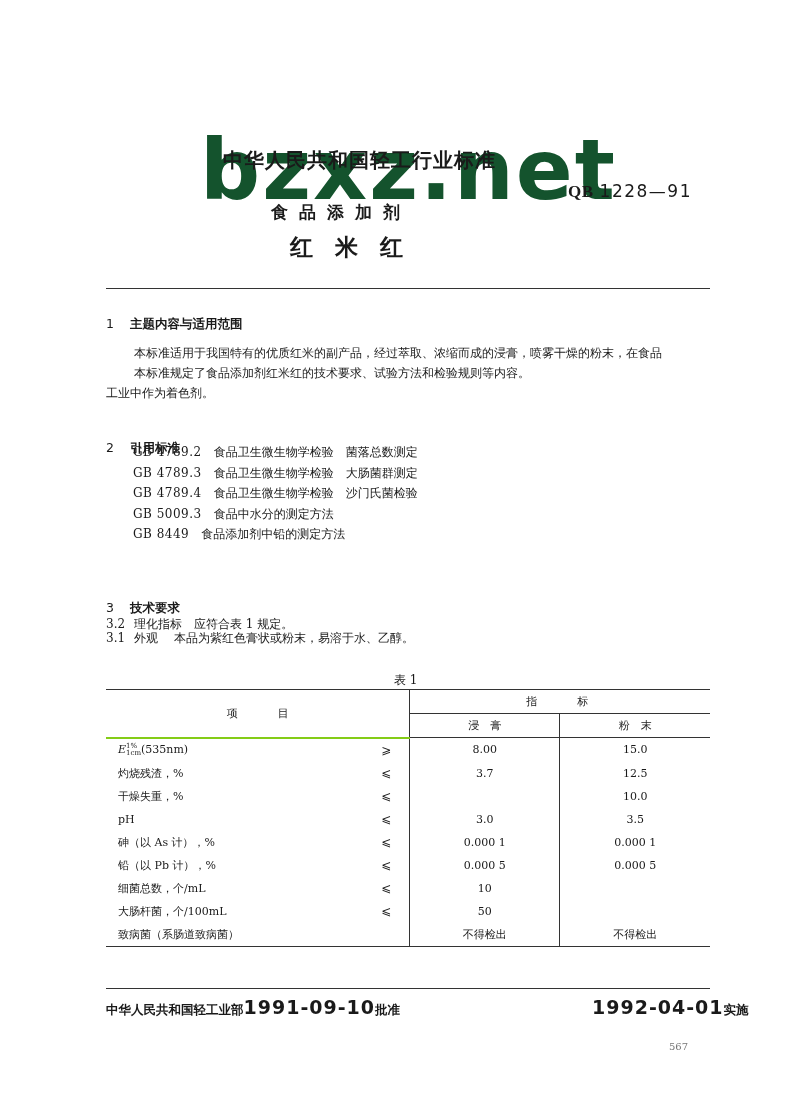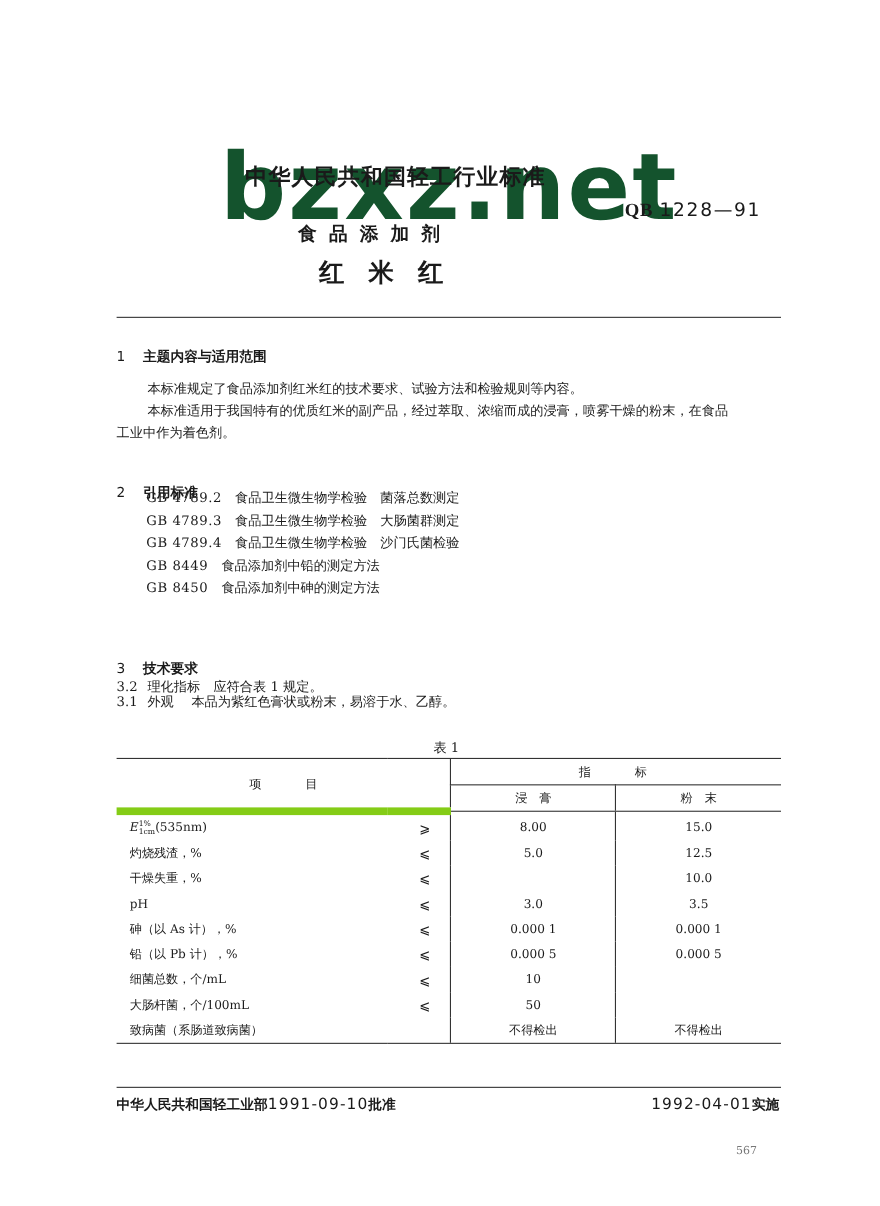--- a/index.html
+++ b/index.html
@@ -19,29 +19,29 @@
   .doc-cat { left: 271px; top: 201px; font-family: "DejaVu Sans", sans-serif; font-weight: bold; font-size: 17px; letter-spacing: 11px; }
   .doc-name { left: 290px; top: 232px; font-family: "DejaVu Sans", sans-serif; font-weight: bold; font-size: 23px; letter-spacing: 22px; }
   .rule { left: 106px; width: 604px; height: 1px; background: #333; }
   .sec-head { font-size: 12.5px; font-family: "DejaVu Sans", sans-serif; font-weight: bold; }
   .sec-head .n { font-weight: normal; display: inline-block; width: 24px; }
   .para { font-size: 12px; line-height: 20px; }
   .ref { font-size: 12px; line-height: 20.5px; }
   .ref .code { display: inline-block; margin-right: 12px; letter-spacing: 0.5px; }
   table.t1 { position: absolute; left: 106px; top: 689px; width: 604px; border-collapse: collapse; font-size: 11px; }
   table.t1 td { padding: 0; height: 23px; vertical-align: middle; }
-  .t1 .hdr-item { text-align: center; letter-spacing: 40px; font-size: 11px; border-bottom: 7px solid #84cc16; }
+  .t1 .hdr-item { text-align: center; letter-spacing: 40px; font-size: 11px; border-bottom: 2px solid #84cc16; }
   .t1 .vline { border-left: 1px solid #333; }
   .t1 .sym { text-align: right; padding-right: 18px; font-size: 12px; width: 40px; }
   .t1 .val { text-align: center; }
   .t1 .label { padding-left: 12px; }
   .t1 tr.top td { border-top: 1.5px solid #333; }
   .t1 tr.bottom td { border-bottom: 1.5px solid #333; }
   .footer-left { left: 106px; top: 996px; font-family: "DejaVu Sans", sans-serif; font-weight: bold; font-size: 12.5px; }
-  .footer-left .d, .footer-right .d { font-weight: normal; font-size: 14px; letter-spacing: 1px; }
+  .footer-left .d, .footer-right .d { font-weight: bold; font-size: 19px; letter-spacing: 1px; }
   .footer-right { left: 592px; top: 996px; font-family: "DejaVu Sans", sans-serif; font-weight: bold; font-size: 12.5px; }
   .page-num { left: 669px; top: 1041px; font-size: 10px; color: #777; }
 </style>
 </head>
 <body>
 
 <div class="abs watermark">bzxz.net</div>
 
 <div class="abs org-title">中华人民共和国轻工行业标准</div>
 <div class="abs std-code">
@@ -49,34 +49,34 @@
 </div>
 <div class="abs doc-cat">食品添加剂</div>
 <div class="abs doc-name">红米红</div>
 
 <div class="abs rule" style="top:288px;"></div>
 
 <div class="abs sec-head" style="left:106px; top:316px;">
   <span class="n">1</span><span>主题内容与适用范围</span>
 </div>
 <div class="abs para" style="left:106px; top:343px; width:604px;">
+  <div style="padding-left:28px;">本标准适用于我国特有的优质红米的副产品，经过萃取、浓缩而成的浸膏，喷雾干燥的粉末，在食品</div>
   <div style="padding-left:28px;">本标准规定了食品添加剂红米红的技术要求、试验方法和检验规则等内容。</div>
-  <div style="padding-left:28px;">本标准适用于我国特有的优质红米的副产品，经过萃取、浓缩而成的浸膏，喷雾干燥的粉末，在食品</div>
   <div>工业中作为着色剂。</div>
 </div>
 
 <div class="abs sec-head" style="left:106px; top:416px;margin-top:24px;">
   <span class="n">2</span><span>引用标准</span>
 </div>
 <div class="abs ref" style="left:133px; top:442px;">
   <div><span class="code">GB 4789.2</span><span>食品卫生微生物学检验　菌落总数测定</span></div>
   <div><span class="code">GB 4789.3</span><span>食品卫生微生物学检验　大肠菌群测定</span></div>
   <div><span class="code">GB 4789.4</span><span>食品卫生微生物学检验　沙门氏菌检验</span></div>
+  <div><span class="code">GB 5009.3</span><span>食品中水分的测定方法</span></div>
   <div><span class="code">GB 8449</span><span>食品添加剂中铅的测定方法</span></div>
-  <div><span class="code">GB 8450</span><span>食品添加剂中砷的测定方法</span></div>
 </div>
 
 <div class="abs sec-head" style="left:106px; top:600px;">
   <span class="n">3</span><span>技术要求</span>
 </div>
 <div class="abs para" style="left:106px; top:628px;">
   <span style="display:inline-block;width:28px;">3.1</span><span style="margin-right:16px;">外观</span><span>本品为紫红色膏状或粉末，易溶于水、乙醇。</span>
 </div>
 <div class="abs para" style="left:106px; top:614px;">
   <span style="display:inline-block;width:28px;">3.2</span><span style="margin-right:12px;">理化指标</span><span>应符合表 1 规定。</span>
@@ -105,21 +105,21 @@
             <span>1%</span>
             <span>1cm</span>
           </span><span>(535nm)</span></td>
     <td class="sym">⩾</td>
     <td class="val vline">8.00</td>
     <td class="val vline">15.0</td>
   </tr>
   <tr>
     <td class="label">灼烧残渣，%</td>
     <td class="sym">⩽</td>
-    <td class="val vline">5.0</td>
+    <td class="val vline">3.7</td>
     <td class="val vline">12.5</td>
   </tr>
   <tr>
     <td class="label">干燥失重，%</td>
     <td class="sym">⩽</td>
     <td class="val vline"></td>
     <td class="val vline">10.0</td>
   </tr>
   <tr>
     <td class="label">pH</td>

